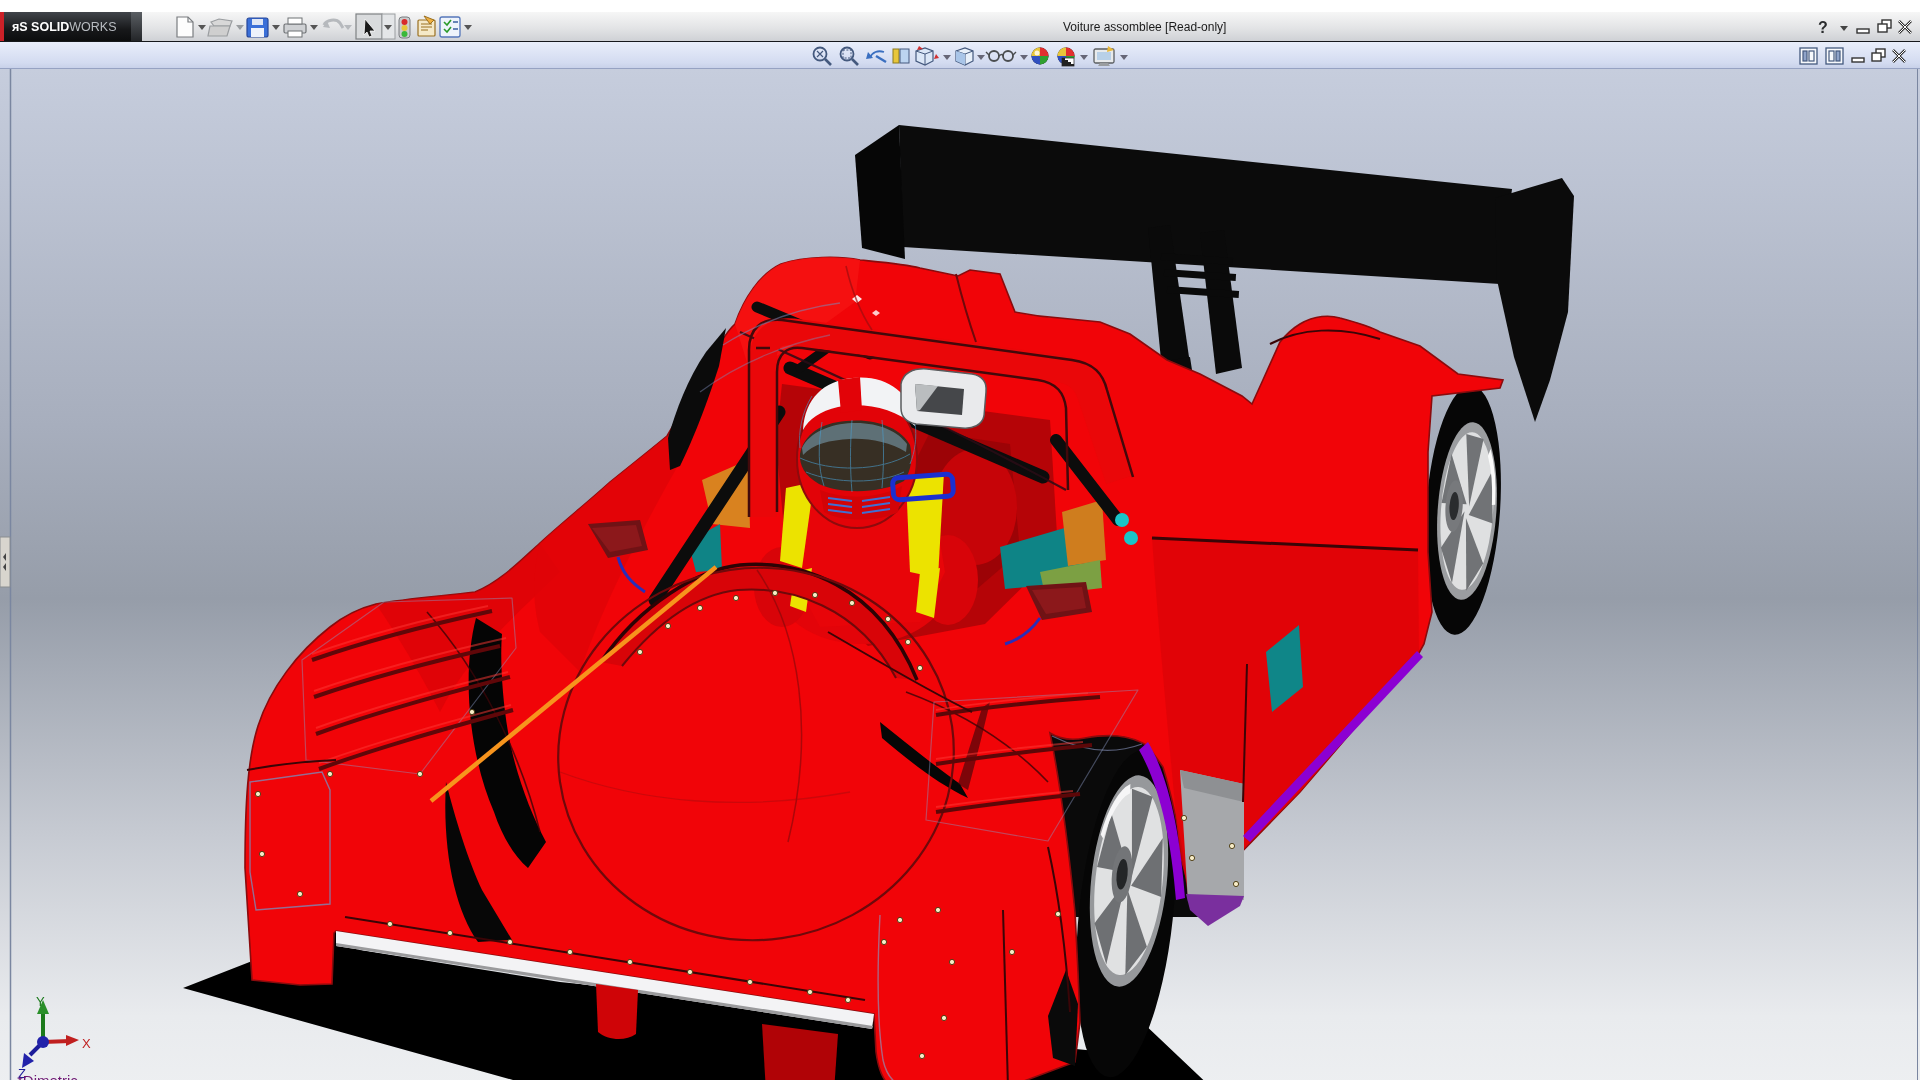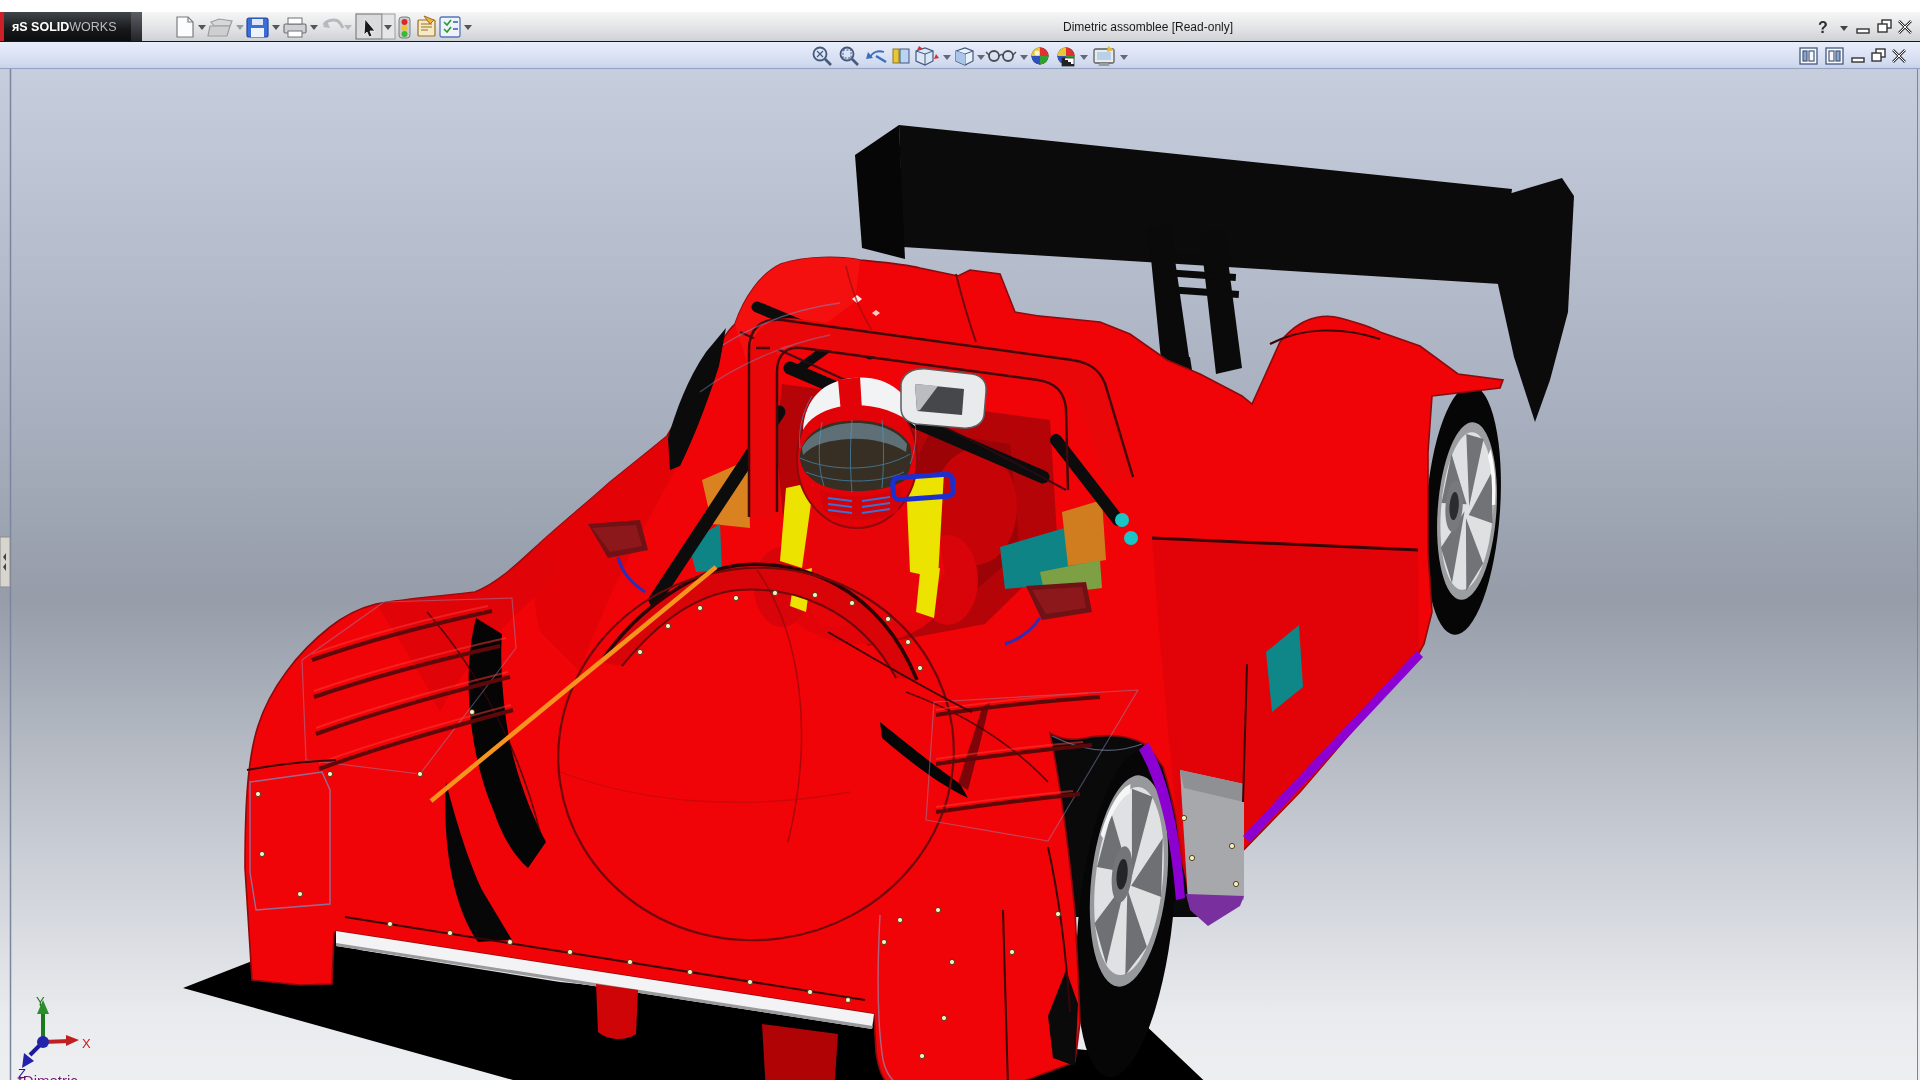--- a/index.html
+++ b/index.html
@@ -18,21 +18,21 @@
 #dimetric{position:absolute;left:17px;top:1060px;font-size:15px;color:#701a75;}
 </style>
 </head>
 <body>
 <div id="app">
   <div id="titlebar">
     <div id="logo"></div>
     <div id="logored"></div>
     <div id="logotext">ᴙS SOLID<span class="lite">WORKS</span></div>
     <div id="logotab"></div>
-    <div id="title">Dimetric assomblee [Read-only]</div>
+    <div id="title">Voiture assomblee [Read-only]</div>
     <svg id="tb1icons" style="position:absolute;left:0;top:0" width="1920" height="29">
 
       <path d="M177,5 L188,5 L193,10 L193,25 L177,25 Z" fill="#fdfdfd" stroke="#7a7d80" stroke-width="1.2"></path>
       <path d="M188,5 L188,10 L193,10" fill="none" stroke="#7a7d80" stroke-width="1.2"></path>
       <path d="M198,13 L206,13 L202,18 Z" fill="#555"></path>
 
       <path d="M211,10 L219,7 L232,9 L230,14 L214,14 Z" fill="#d8d8d8" stroke="#9a9da0" stroke-width="1.2"></path>
       <path d="M210,14 L230,14 L227,24 L208,24 Z" fill="#cfcfcf" stroke="#9a9da0" stroke-width="1.2"></path>
       <path d="M236,13 L244,13 L240,18 Z" fill="#9a9da0"></path>
 

